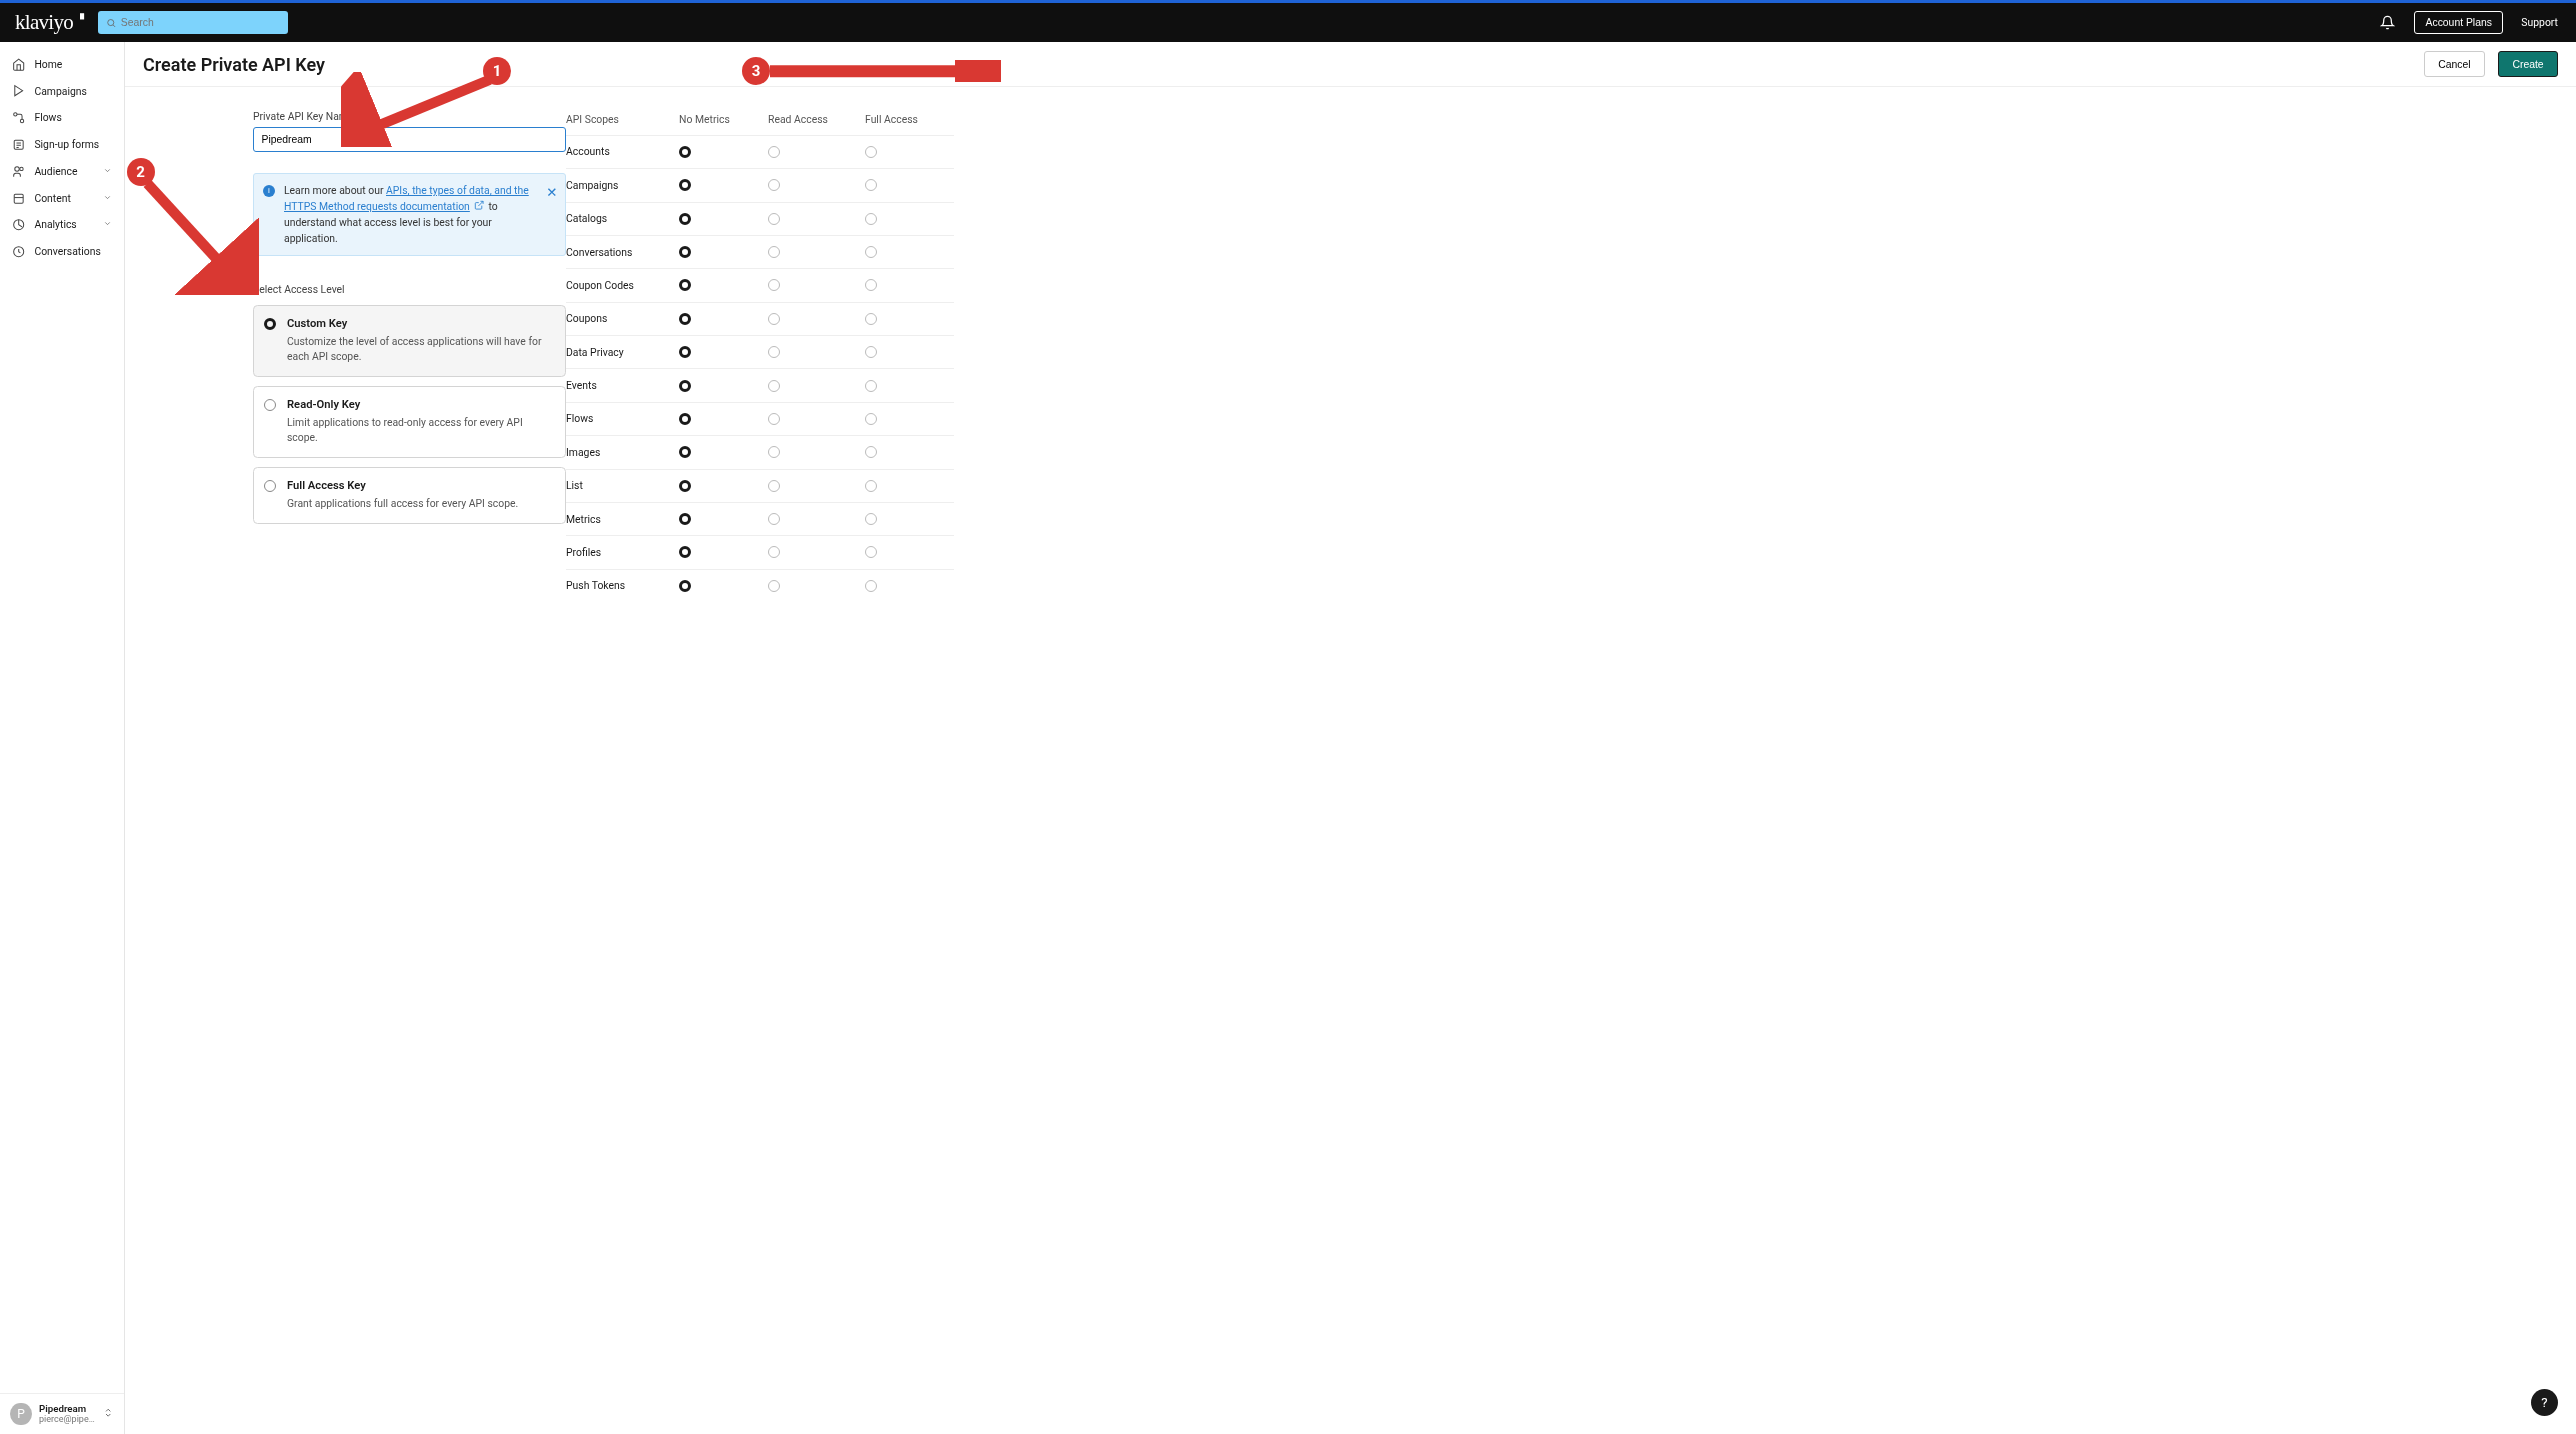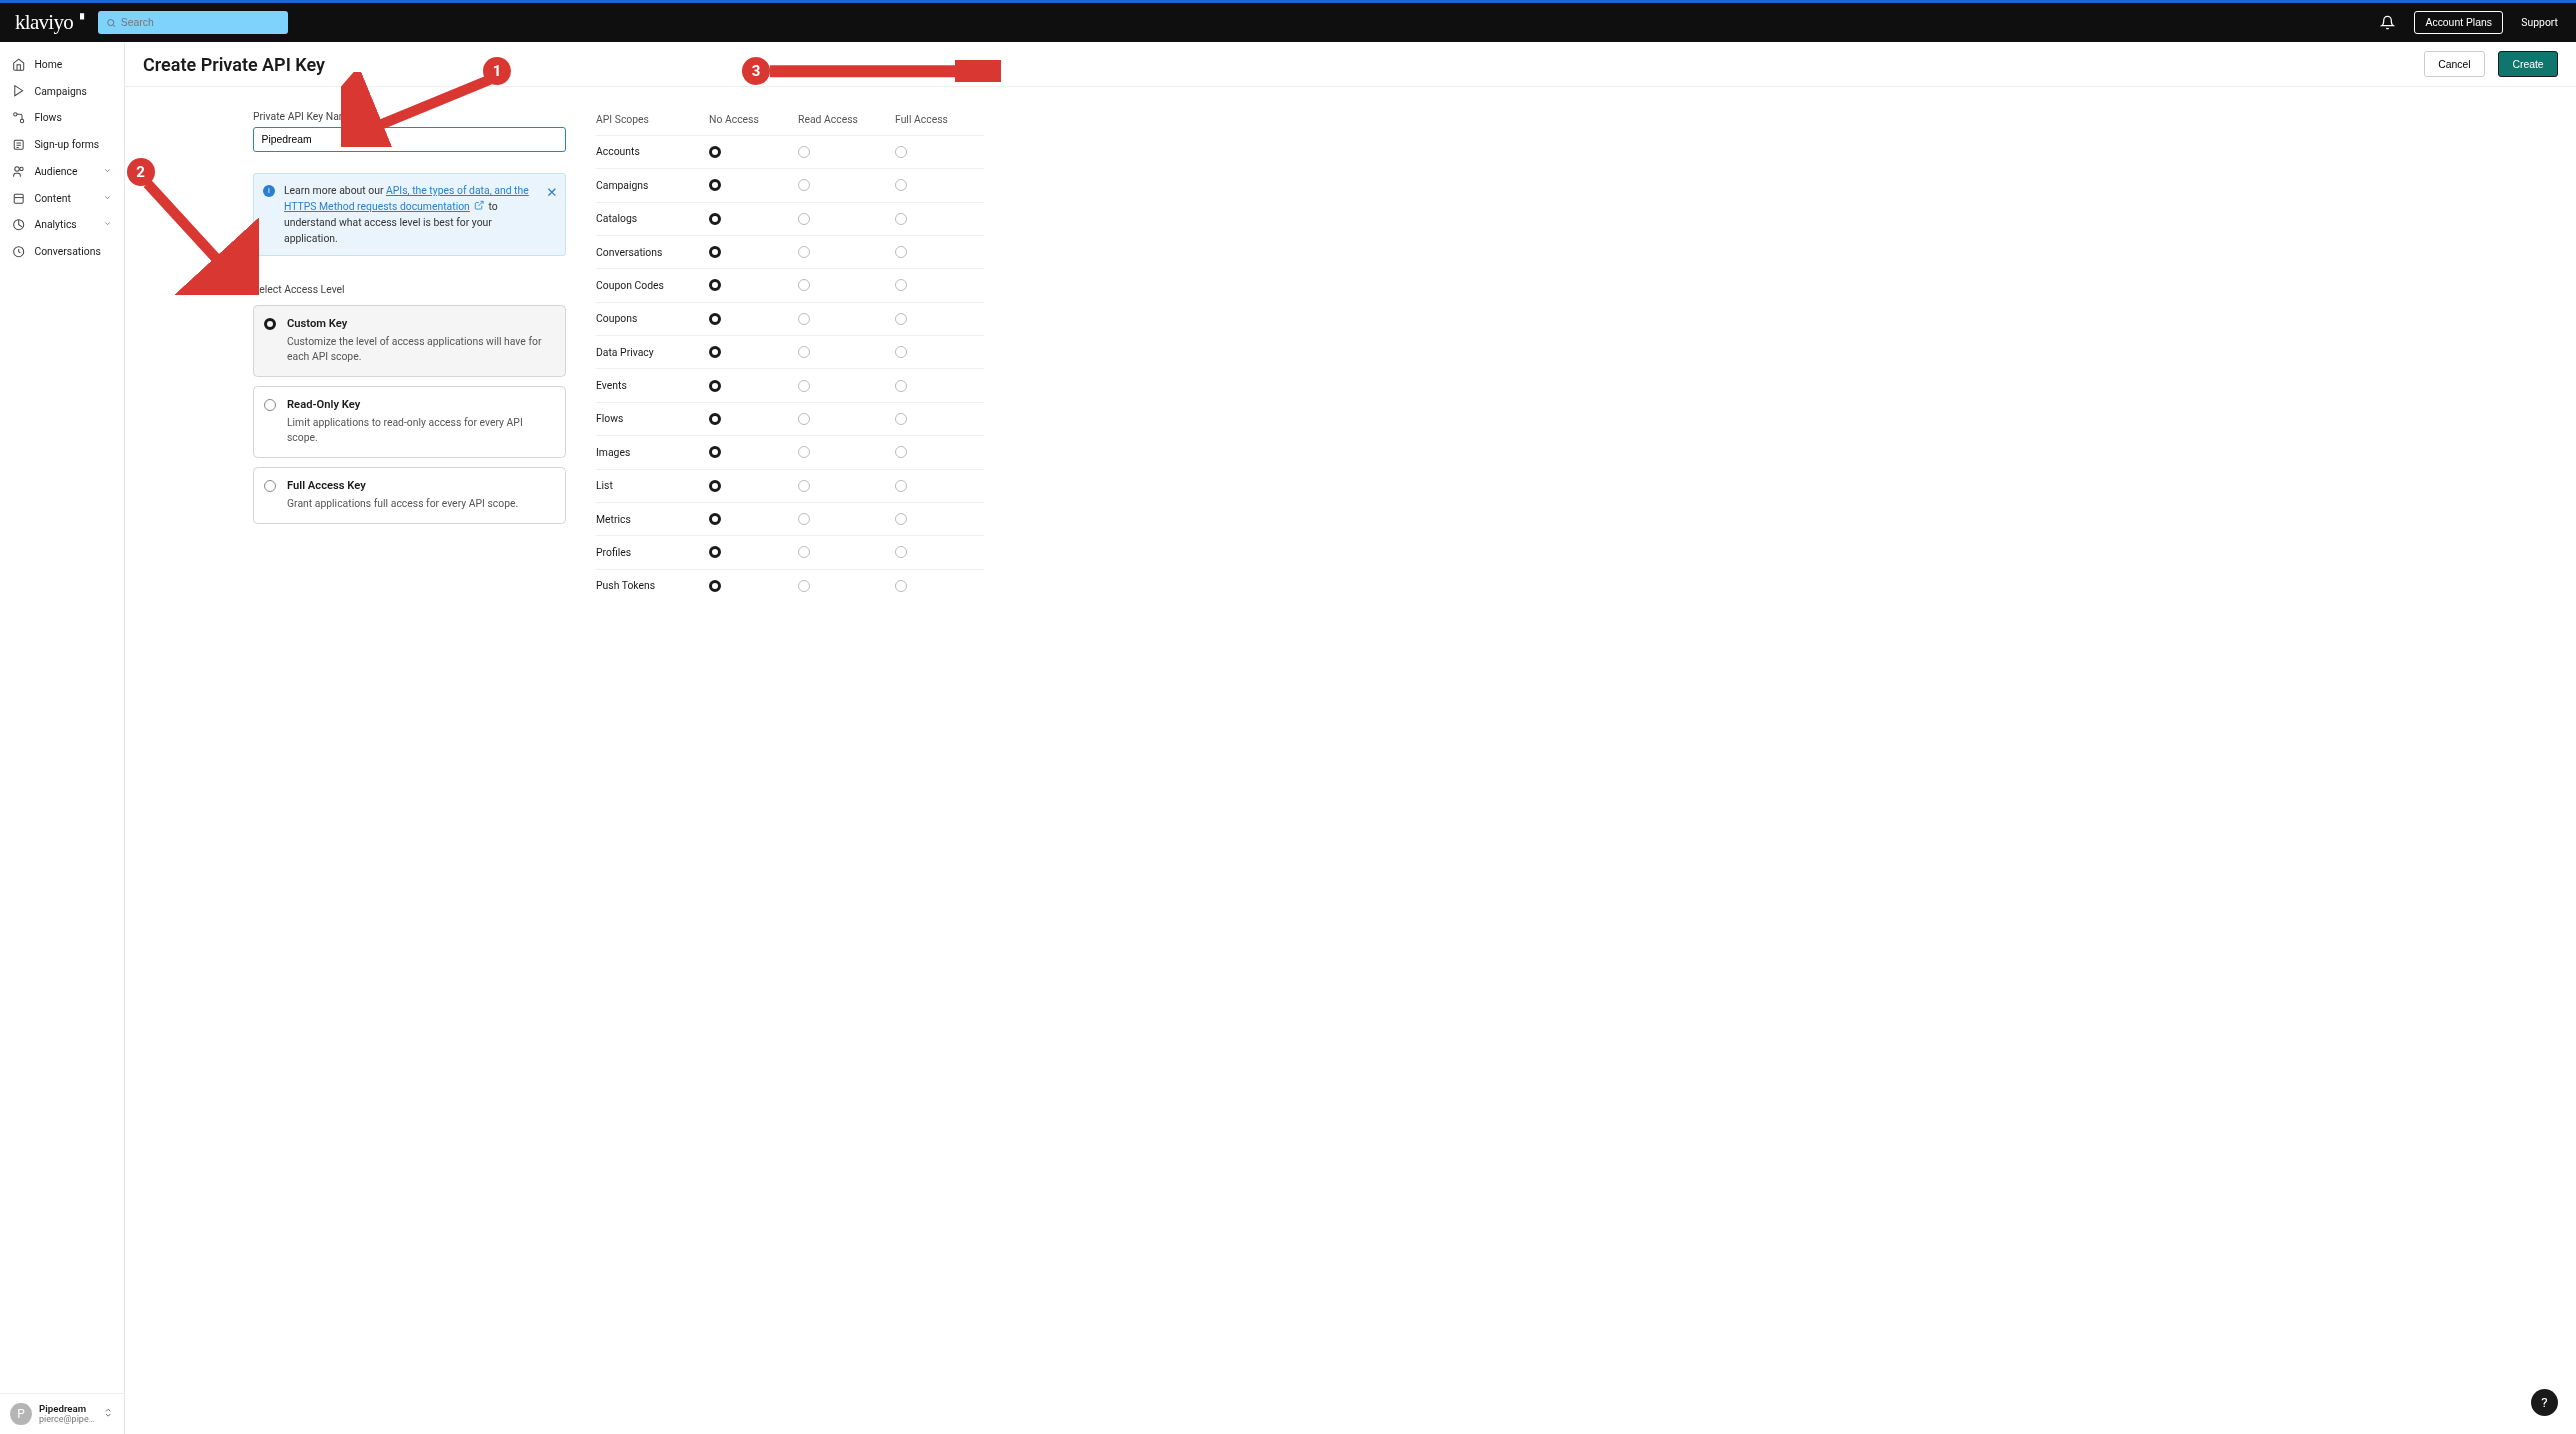--- a/index.html
+++ b/index.html
@@ -125,21 +125,20 @@
     padding: 6.7px 13.4px;
     font-size: 10.4px;
     cursor: pointer;
     border: 0.7px solid #ccc;
     background: #fff;
   }
   .btn.primary { background: #0f766e; color: #fff; border-color: #1a1a1a; font-weight: 500; }
 
   .content-row {
     display: flex;
-    gap: 30px;
     padding: 22.4px 18px 45px;
   }
   .col-left { flex: 0 0 313px; margin-left: 110px; }
   .col-right { flex: 1; max-width: 388px; }
 
   .field-label { font-size: 10.4px; color: #444; margin-bottom: 4.5px; display: block; }
   .text-input {
     width: 100%;
     height: 25px;
     border: 0.7px solid #2a7fcf;
@@ -409,21 +408,21 @@
     <div class="radio-title">Full Access Key</div>
     <div class="radio-desc">Grant applications full access for every API scope.</div>
   </div>
             </div>
         </div>
       </div>
 
       <div class="col-right">
         <div class="scopes-header">
           <div>API Scopes</div>
-          <div>No Access</div>
+          <div>No Metrics</div>
           <div>Read Access</div>
           <div>Full Access</div>
         </div>
         <div id="scopes-body">
             <div class="scope-row">
     <div>Accounts</div>
     <div class="radio-cell">
                 <div class="radio-circle sel"></div>
               </div>
     <div class="radio-cell">

